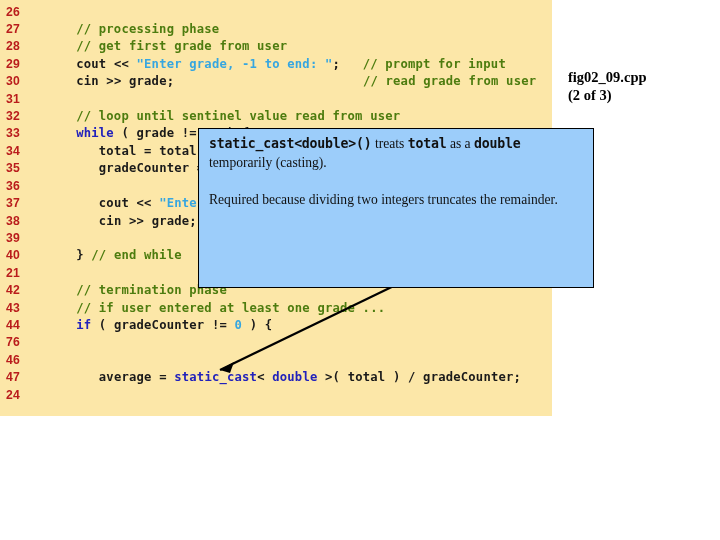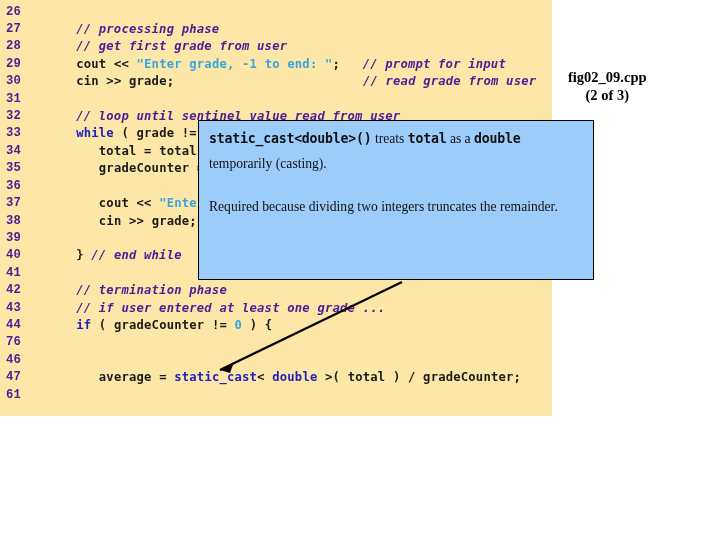--- a/index.html
+++ b/index.html
@@ -34,52 +34,52 @@
     font-size: 12.2px;
     font-weight: bold;
     line-height: 17.4px;
     letter-spacing: 0.2px;
   }
   .lineno {
     position: absolute;
     left: 6px;
     width: 26px;
     text-align: left;
-    color: #4c1d95;
-    font-family: Liberation Mono, monospace;
+    color: #b91c1c;
+    font-family: Liberation Sans, sans-serif;
     font-size: 12.2px;
     font-weight: bold;
   }
   .codetext {
     position: absolute;
     left: 46px;
     white-space: pre;
   }
 
-  .tok-cmt  { color: #4c1d95; font-style: italic; }
+  .tok-cmt  { color: #4d7c0f; }
   .tok-kw   { color: #2222bb; }
   .tok-str  { color: #36a6e0; }
   .tok-num  { color: #36a6e0; }
   .tok-pln  { color: #1a1a1a; }
 
   
   #callout {
     position: absolute;
     left: 198px;
-    top: 120px;
+    top: 128px;
     width: 396px;
     height: 160px;
     background: #9ccdfa;
     border: 1.5px solid #000000;
     box-sizing: border-box;
     padding: 5px 8px 0 10px;
     font-family: "Liberation Serif", serif;
     font-size: 13.6px;
     color: #111111;
-    line-height: 25px;
+    line-height: 19px;
     z-index: 30;
   }
   #callout p { margin: 0; }
   #callout .gap { height: 18px; }
   .mono-b {
     font-family: "DejaVu Sans Mono", "Liberation Mono", monospace;
     font-weight: bold;
     font-size: 13.2px;
     letter-spacing: -0.2px;
   }
@@ -99,21 +99,20 @@
   
   #fig-label {
     position: absolute;
     left: 568px;
     top: 68px;
     font-family: "Liberation Serif", serif;
     font-size: 14.5px;
     font-weight: bold;
     color: #000000;
     line-height: 18px;
-    text-align: center;
   }
   #fig-label div { white-space: pre; }
 </style>
 </head>
 <body>
 
 <div id="code-panel">
   <div id="code-lines">
       <div class="code-line" style="top: 3.5px;"><span class="lineno">26</span><span class="codetext"></span></div>
       <div class="code-line" style="top: 20.92px;"><span class="lineno">27</span><span class="codetext"><span class="tok-pln"> </span><span class="tok-pln"> </span><span class="tok-pln"> </span><span class="tok-pln"> </span><span class="tok-cmt">// processing phase</span></span></div>
@@ -123,28 +122,28 @@
       <div class="code-line" style="top: 90.6px;"><span class="lineno">31</span><span class="codetext"></span></div>
       <div class="code-line" style="top: 108.02px;"><span class="lineno">32</span><span class="codetext"><span class="tok-pln"> </span><span class="tok-pln"> </span><span class="tok-pln"> </span><span class="tok-pln"> </span><span class="tok-cmt">// loop until sentinel value read from user</span></span></div>
       <div class="code-line" style="top: 125.44px;"><span class="lineno">33</span><span class="codetext"><span class="tok-pln"> </span><span class="tok-pln"> </span><span class="tok-pln"> </span><span class="tok-pln"> </span><span class="tok-kw">while</span><span class="tok-pln"> </span><span class="tok-pln">(</span><span class="tok-pln"> </span><span class="tok-pln">grade</span><span class="tok-pln"> </span><span class="tok-pln">!</span><span class="tok-pln">=</span><span class="tok-pln"> </span><span class="tok-num">-1</span><span class="tok-pln"> </span><span class="tok-pln">)</span><span class="tok-pln"> </span><span class="tok-pln">{</span></span></div>
       <div class="code-line" style="top: 142.86px;"><span class="lineno">34</span><span class="codetext"><span class="tok-pln"> </span><span class="tok-pln"> </span><span class="tok-pln"> </span><span class="tok-pln"> </span><span class="tok-pln"> </span><span class="tok-pln"> </span><span class="tok-pln"> </span><span class="tok-pln">total</span><span class="tok-pln"> </span><span class="tok-pln">=</span><span class="tok-pln"> </span><span class="tok-pln">total</span><span class="tok-pln"> </span><span class="tok-pln">+</span><span class="tok-pln"> </span><span class="tok-pln">grade</span><span class="tok-pln">;</span></span></div>
       <div class="code-line" style="top: 160.28px;"><span class="lineno">35</span><span class="codetext"><span class="tok-pln"> </span><span class="tok-pln"> </span><span class="tok-pln"> </span><span class="tok-pln"> </span><span class="tok-pln"> </span><span class="tok-pln"> </span><span class="tok-pln"> </span><span class="tok-pln">gradeCounter</span><span class="tok-pln"> </span><span class="tok-pln">=</span><span class="tok-pln"> </span><span class="tok-pln">gradeCounter</span><span class="tok-pln"> </span><span class="tok-pln">+</span><span class="tok-pln"> </span><span class="tok-num">1</span><span class="tok-pln">;</span></span></div>
       <div class="code-line" style="top: 177.7px;"><span class="lineno">36</span><span class="codetext"></span></div>
       <div class="code-line" style="top: 195.12px;"><span class="lineno">37</span><span class="codetext"><span class="tok-pln"> </span><span class="tok-pln"> </span><span class="tok-pln"> </span><span class="tok-pln"> </span><span class="tok-pln"> </span><span class="tok-pln"> </span><span class="tok-pln"> </span><span class="tok-pln">cout</span><span class="tok-pln"> </span><span class="tok-pln">&lt;</span><span class="tok-pln">&lt;</span><span class="tok-pln"> </span><span class="tok-str">"Enter grade, -1 to end: "</span><span class="tok-pln">;</span></span></div>
       <div class="code-line" style="top: 212.54px;"><span class="lineno">38</span><span class="codetext"><span class="tok-pln"> </span><span class="tok-pln"> </span><span class="tok-pln"> </span><span class="tok-pln"> </span><span class="tok-pln"> </span><span class="tok-pln"> </span><span class="tok-pln"> </span><span class="tok-pln">cin</span><span class="tok-pln"> </span><span class="tok-pln">&gt;</span><span class="tok-pln">&gt;</span><span class="tok-pln"> </span><span class="tok-pln">grade</span><span class="tok-pln">;</span></span></div>
       <div class="code-line" style="top: 229.96px;"><span class="lineno">39</span><span class="codetext"></span></div>
       <div class="code-line" style="top: 247.38px;"><span class="lineno">40</span><span class="codetext"><span class="tok-pln"> </span><span class="tok-pln"> </span><span class="tok-pln"> </span><span class="tok-pln"> </span><span class="tok-pln">}</span><span class="tok-pln"> </span><span class="tok-cmt">// end while</span></span></div>
-      <div class="code-line" style="top: 264.8px;"><span class="lineno">41</span><span class="codetext"></span></div>
+      <div class="code-line" style="top: 264.8px;"><span class="lineno">21</span><span class="codetext"></span></div>
       <div class="code-line" style="top: 282.22px;"><span class="lineno">42</span><span class="codetext"><span class="tok-pln"> </span><span class="tok-pln"> </span><span class="tok-pln"> </span><span class="tok-pln"> </span><span class="tok-cmt">// termination phase</span></span></div>
       <div class="code-line" style="top: 299.64px;"><span class="lineno">43</span><span class="codetext"><span class="tok-pln"> </span><span class="tok-pln"> </span><span class="tok-pln"> </span><span class="tok-pln"> </span><span class="tok-cmt">// if user entered at least one grade ...</span></span></div>
       <div class="code-line" style="top: 317.06px;"><span class="lineno">44</span><span class="codetext"><span class="tok-pln"> </span><span class="tok-pln"> </span><span class="tok-pln"> </span><span class="tok-pln"> </span><span class="tok-kw">if</span><span class="tok-pln"> </span><span class="tok-pln">(</span><span class="tok-pln"> </span><span class="tok-pln">gradeCounter</span><span class="tok-pln"> </span><span class="tok-pln">!</span><span class="tok-pln">=</span><span class="tok-pln"> </span><span class="tok-num">0</span><span class="tok-pln"> </span><span class="tok-pln">)</span><span class="tok-pln"> </span><span class="tok-pln">{</span></span></div>
       <div class="code-line" style="top: 334.48px;"><span class="lineno">76</span><span class="codetext"></span></div>
       <div class="code-line" style="top: 351.9px;"><span class="lineno">46</span><span class="codetext"><span class="tok-pln"> </span><span class="tok-pln"> </span><span class="tok-pln"> </span><span class="tok-pln"> </span><span class="tok-pln"> </span><span class="tok-pln"> </span><span class="tok-pln"> </span></span></div>
       <div class="code-line" style="top: 369.32px;"><span class="lineno">47</span><span class="codetext"><span class="tok-pln"> </span><span class="tok-pln"> </span><span class="tok-pln"> </span><span class="tok-pln"> </span><span class="tok-pln"> </span><span class="tok-pln"> </span><span class="tok-pln"> </span><span class="tok-pln">average</span><span class="tok-pln"> </span><span class="tok-pln">=</span><span class="tok-pln"> </span><span class="tok-kw">static_cast</span><span class="tok-pln">&lt;</span><span class="tok-pln"> </span><span class="tok-kw">double</span><span class="tok-pln"> </span><span class="tok-pln">&gt;</span><span class="tok-pln">(</span><span class="tok-pln"> </span><span class="tok-pln">total</span><span class="tok-pln"> </span><span class="tok-pln">)</span><span class="tok-pln"> </span><span class="tok-pln">/</span><span class="tok-pln"> </span><span class="tok-pln">gradeCounter</span><span class="tok-pln">;</span></span></div>
-      <div class="code-line" style="top: 386.74px;"><span class="lineno">61</span><span class="codetext"></span></div>
+      <div class="code-line" style="top: 386.74px;"><span class="lineno">24</span><span class="codetext"></span></div>
     </div>
 </div>
 
 <svg id="leader" viewBox="0 0 220 100" width="220" height="100">
   <line x1="202" y1="2" x2="20" y2="90" stroke="#000000" stroke-width="2.2"></line>
   <polygon points="20,90 34,82 30,93" fill="#000000"></polygon>
 </svg>
 
 <div id="callout">
   <p><span class="mono-b">static_cast&lt;double&gt;()</span><span> treats </span><span class="mono-b">total</span><span> as a </span><span class="mono-b">double</span><span> temporarily (casting).</span></p>

